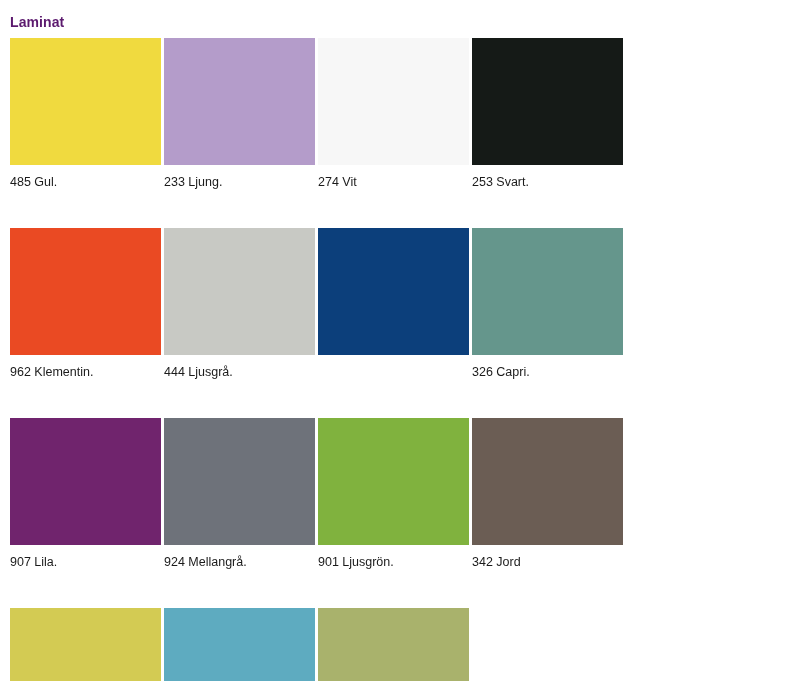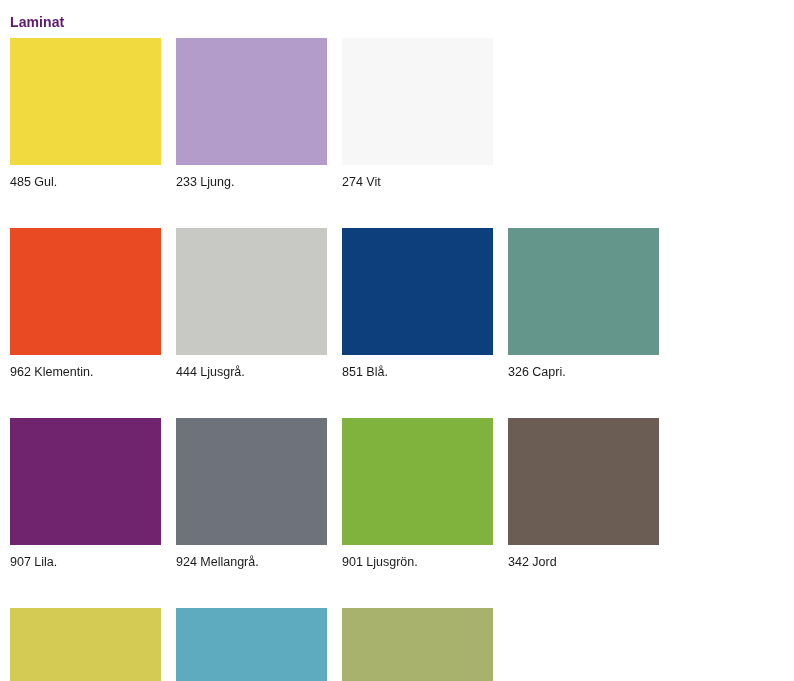--- a/index.html
+++ b/index.html
@@ -39,21 +39,20 @@
     left: 10px;
     top: 38px;
     width: 774px;
   }
 
   .swatch-row {
     display: flex;
     flex-direction: row;
     align-items: flex-start;
     margin-bottom: 38px;
-    gap: 12px;
   }
 
   .swatch-cell {
     width: 151px;
     margin-right: 3px;
     box-sizing: border-box;
   }
 
   .swatch-chip {
     width: 151px;
@@ -85,33 +84,36 @@
           <span class="swatch-label">485 Gul.</span>
         </div>
         <div class="swatch-cell">
           <span class="swatch-chip" style="background: rgb(180, 156, 202);"></span>
           <span class="swatch-label">233 Ljung.</span>
         </div>
         <div class="swatch-cell">
           <span class="swatch-chip" style="background: rgb(247, 247, 247);"></span>
           <span class="swatch-label">274 Vit</span>
         </div>
+        <div class="swatch-cell">
+          <span class="swatch-chip" style="background: rgb(21, 26, 23);"></span>
+          <span class="swatch-label">253 Svart.</span>
+        </div>
       </div>
       <div class="swatch-row">
         <div class="swatch-cell">
           <span class="swatch-chip" style="background: rgb(234, 74, 35);"></span>
           <span class="swatch-label">962 Klementin.</span>
         </div>
         <div class="swatch-cell">
           <span class="swatch-chip" style="background: rgb(200, 201, 196);"></span>
           <span class="swatch-label">444 Ljusgrå.</span>
         </div>
         <div class="swatch-cell">
           <span class="swatch-chip" style="background: rgb(12, 63, 123);"></span>
-          <span class="swatch-label">851 Blå.</span>
         </div>
         <div class="swatch-cell">
           <span class="swatch-chip" style="background: rgb(101, 150, 140);"></span>
           <span class="swatch-label">326 Capri.</span>
         </div>
       </div>
       <div class="swatch-row">
         <div class="swatch-cell">
           <span class="swatch-chip" style="background: rgb(112, 36, 109);"></span>
           <span class="swatch-label">907 Lila.</span>

